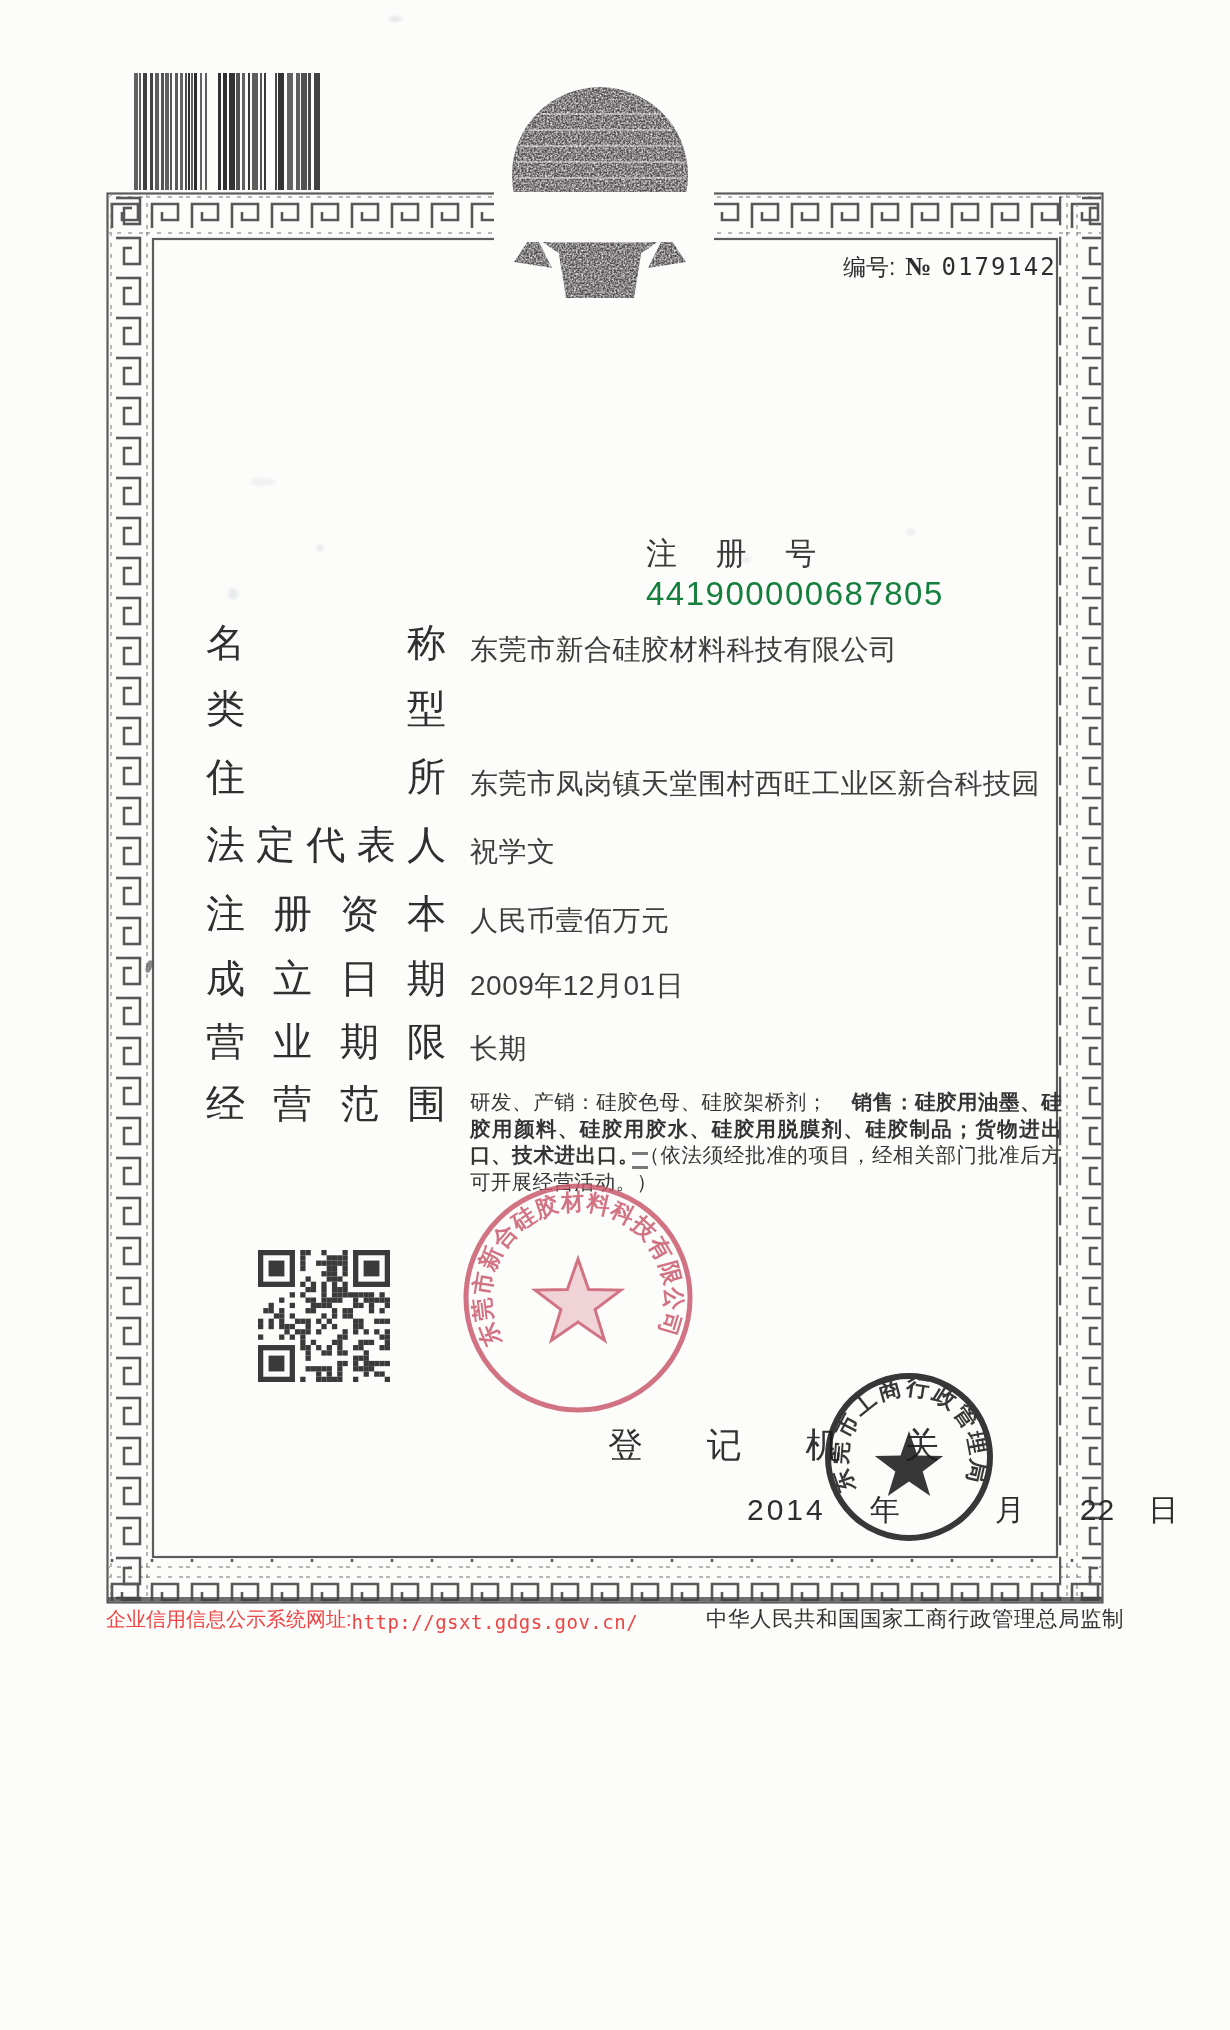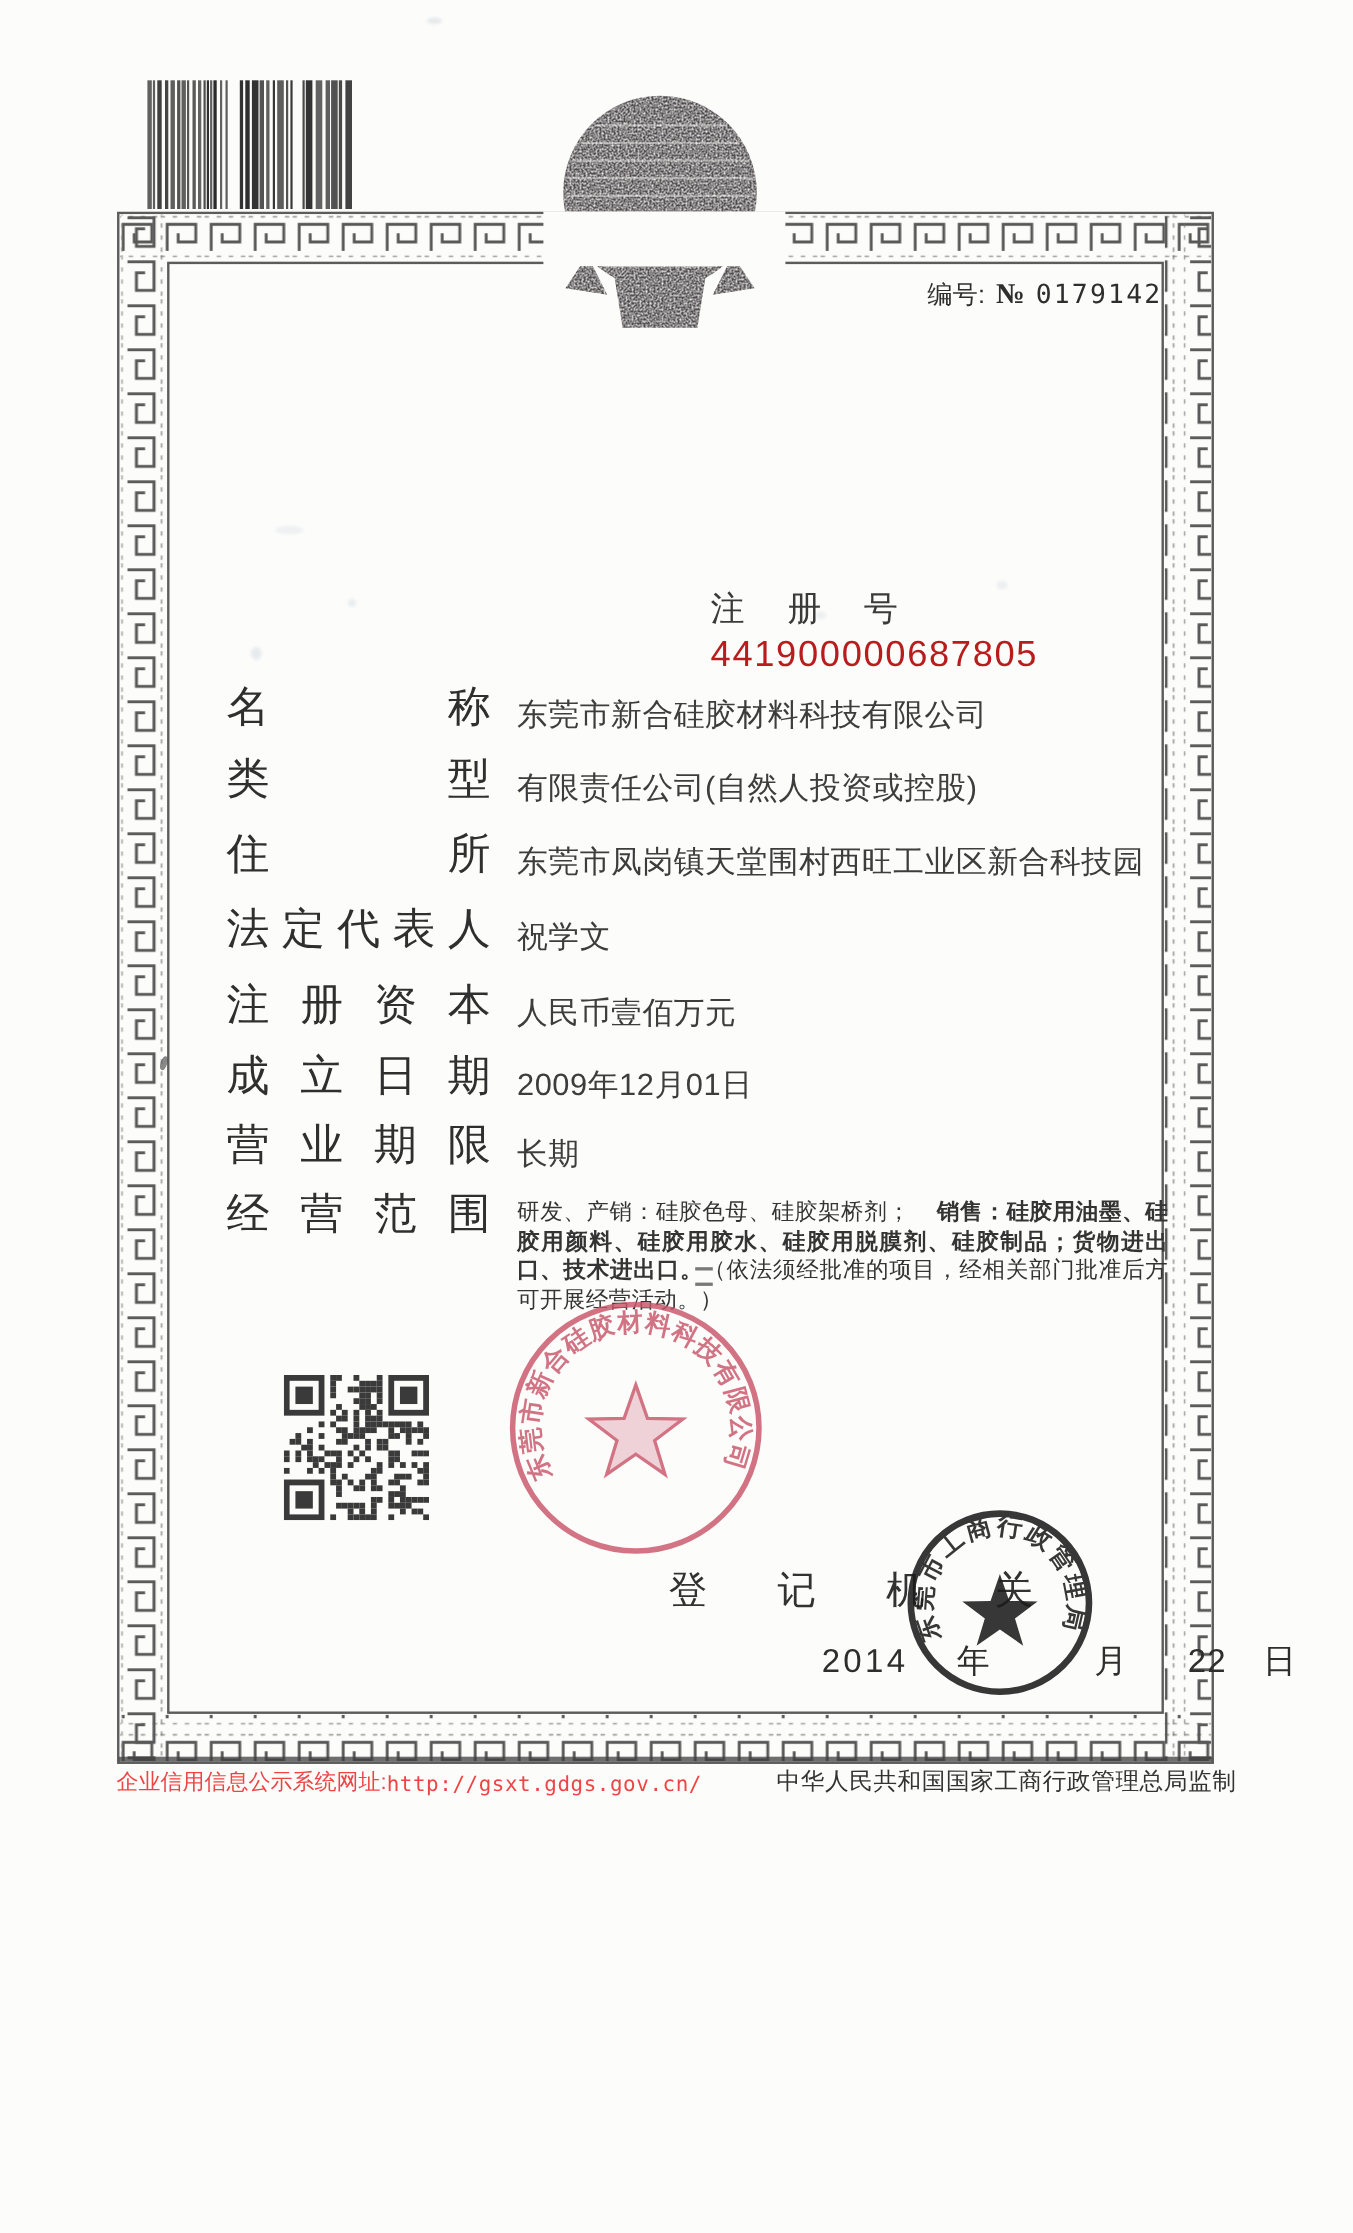--- a/index.html
+++ b/index.html
@@ -13,21 +13,21 @@
   #serial .no{font-family:"Liberation Serif",serif;font-weight:bold;font-size:26px;}
   #serial .digits{font-family:"DejaVu Sans Mono",monospace;font-size:24px;letter-spacing:2px;}
 
   
   #title{left:302px;top:338px;font-size:134px;font-weight:bold;letter-spacing:21px;
          line-height:1.15;color:#262524;white-space:nowrap;text-shadow:0 0 1px rgba(20,20,20,.65);}
 
   
   #regline{left:620px;top:533px;display:flex;align-items:baseline;flex-direction:column;}
   #regline .lbl{font-size:31px;letter-spacing:15px;color:#3a3a3a;}
-  #regline .val{font-size:33px;margin-left:26px;letter-spacing:1.5px;color:#b91c1c;}
+  #regline .val{font-size:33px;margin-left:26px;letter-spacing:1.5px;color:#15803d;}
 
   
   .field-row{position:absolute;left:206px;display:flex;align-items:flex-start;}
   .field-label{width:240px;display:flex;justify-content:space-between;font-size:39px;
                color:#2f2f2f;font-weight:500;line-height:1.1;flex:none;}
   .field-value{margin-left:24px;margin-top:9px;font-size:28px;color:#3d3d3d;white-space:nowrap;letter-spacing:.5px;}
   .field-value.para{width:592px;font-size:20.5px;line-height:26.5px;white-space:normal;
                     text-align:justify;margin-top:6px;letter-spacing:.3px;color:#343434;}
   .para .b{font-weight:bold;margin-left:24px;}
 
@@ -166,21 +166,20 @@
           <span>名</span>
           <span>称</span>
         </div>
         <div class="field-value">东莞市新合硅胶材料科技有限公司</div>
       </div>
       <div class="field-row" style="top: 688px;">
         <div class="field-label">
           <span>类</span>
           <span>型</span>
         </div>
-        <div class="field-value">有限责任公司(自然人投资或控股)</div>
       </div>
       <div class="field-row" style="top: 756px;">
         <div class="field-label">
           <span>住</span>
           <span>所</span>
         </div>
         <div class="field-value">东莞市凤岗镇天堂围村西旺工业区新合科技园</div>
       </div>
       <div class="field-row" style="top: 824px;">
         <div class="field-label">

